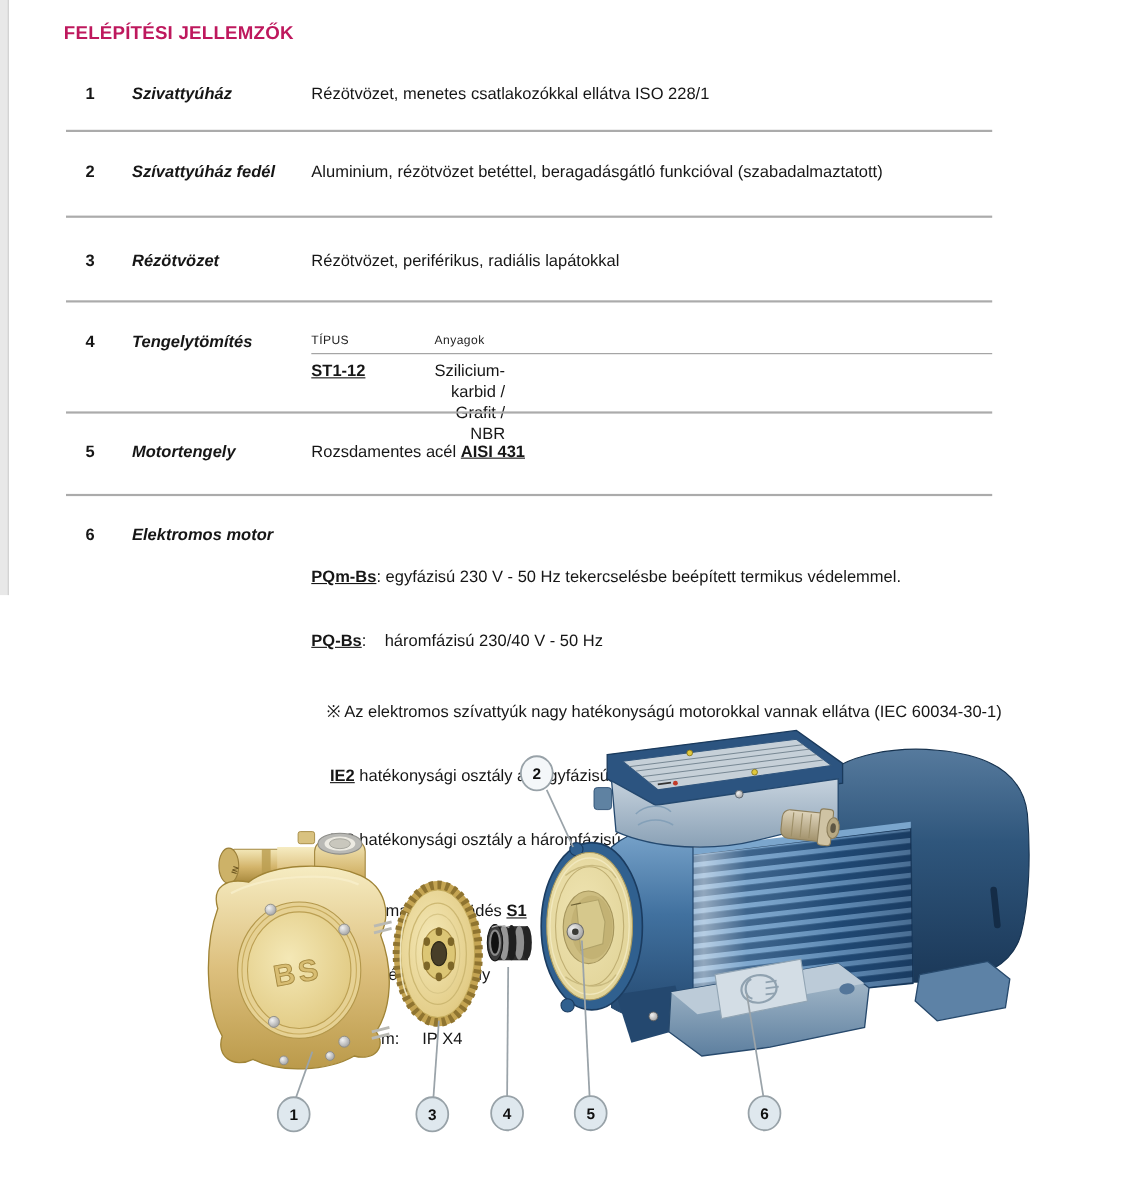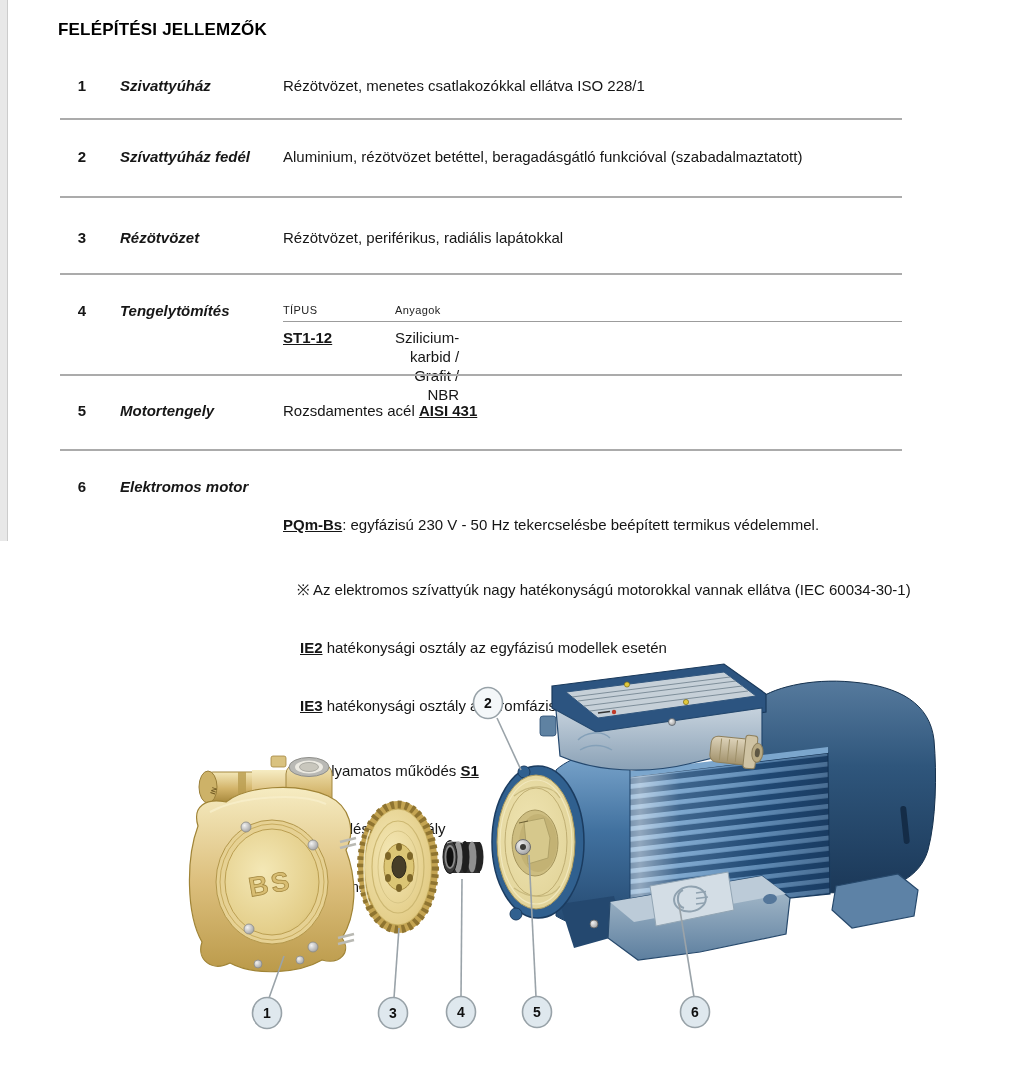--- a/index.html
+++ b/index.html
@@ -1,19 +1,19 @@
 <!DOCTYPE html>
 <html><head>
 <meta charset="utf-8">
 <style>
   html,body{margin:0;padding:0;background:#ffffff;}
   body{width:1024px;height:1080px;position:relative;font-family:"Liberation Sans",sans-serif;color:#161616;}
   .page{position:absolute;inset:0;background:#ffffff;overflow:hidden;}
   .edge-strip{position:absolute;left:0;top:0;width:7px;height:541px;background:#e8e8e8;border-right:1px solid #cccccc;}
-  .title{position:absolute;left:58px;top:20px;margin:0;font-size:17px;font-weight:bold;color:#000000;letter-spacing:.2px;}
+  .title{position:absolute;left:58px;top:20px;margin:0;font-size:17px;font-weight:bold;color:#be185d;letter-spacing:.2px;}
   .hr{position:absolute;left:60px;width:842px;height:2px;background:#ababab;}
   .row{position:absolute;left:0;width:1024px;font-size:15px;line-height:19px;}
   .num{position:absolute;left:58px;width:28px;text-align:right;font-weight:bold;}
   .label{position:absolute;left:120px;font-weight:bold;white-space:nowrap;font-style:italic;}
   .desc{position:absolute;left:283px;width:628px;white-space:pre-wrap;}
   .b{font-weight:bold;text-decoration:underline;}
   .subwrap{position:absolute;left:283px;width:619px;}
   .subhead{font-size:11px;color:#222;letter-spacing:.4px;}
   .subcol2{position:absolute;left:112px;top:0;text-align:right;}
   .subdiv{position:absolute;left:0;top:20px;width:619px;height:1px;background:#9c9c9c;}
@@ -76,20 +76,21 @@
     <span class="label">Motortengely</span>
     <span class="desc"><span>Rozsdamentes acél </span><span class="b">AISI 431</span></span>
   </div>
   <div class="hr" style="top:449px"></div>
 
   <div class="row" style="top:477px">
     <span class="num">6</span>
     <span class="label">Elektromos motor</span>
     <div class="desc">
       <div class="m-line"><span class="b">PQm-Bs</span><span>: egyfázisú 230 V - 50 Hz tekercselésbe beépített termikus védelemmel.</span></div>
+      <div class="m-line"><span class="b">PQ-Bs</span><span>:    háromfázisú 230/40 V - 50 Hz</span></div>
       <div class="m-line gap">※ Az elektromos szívattyúk nagy hatékonyságú motorokkal vannak ellátva (IEC 60034-30-1)</div>
       <div class="m-line indent"><span class="b">IE2</span><span> hatékonysági osztály az egyfázisú modellek esetén</span></div>
       <div class="m-line indent"><span class="b">IE3</span><span> hatékonysági osztály a háromfázisú modellek esetén</span></div>
       <div class="m-line gap"><span>–  Folyamatos működés </span><span class="b">S1</span></div>
       <div class="m-line">–  Szigetelés:   F osztály</div>
       <div class="m-line">–  Védelem:     IP X4</div>
     </div>
   </div>
 
   <svg class="diagram" viewBox="0 655 1024 425">

